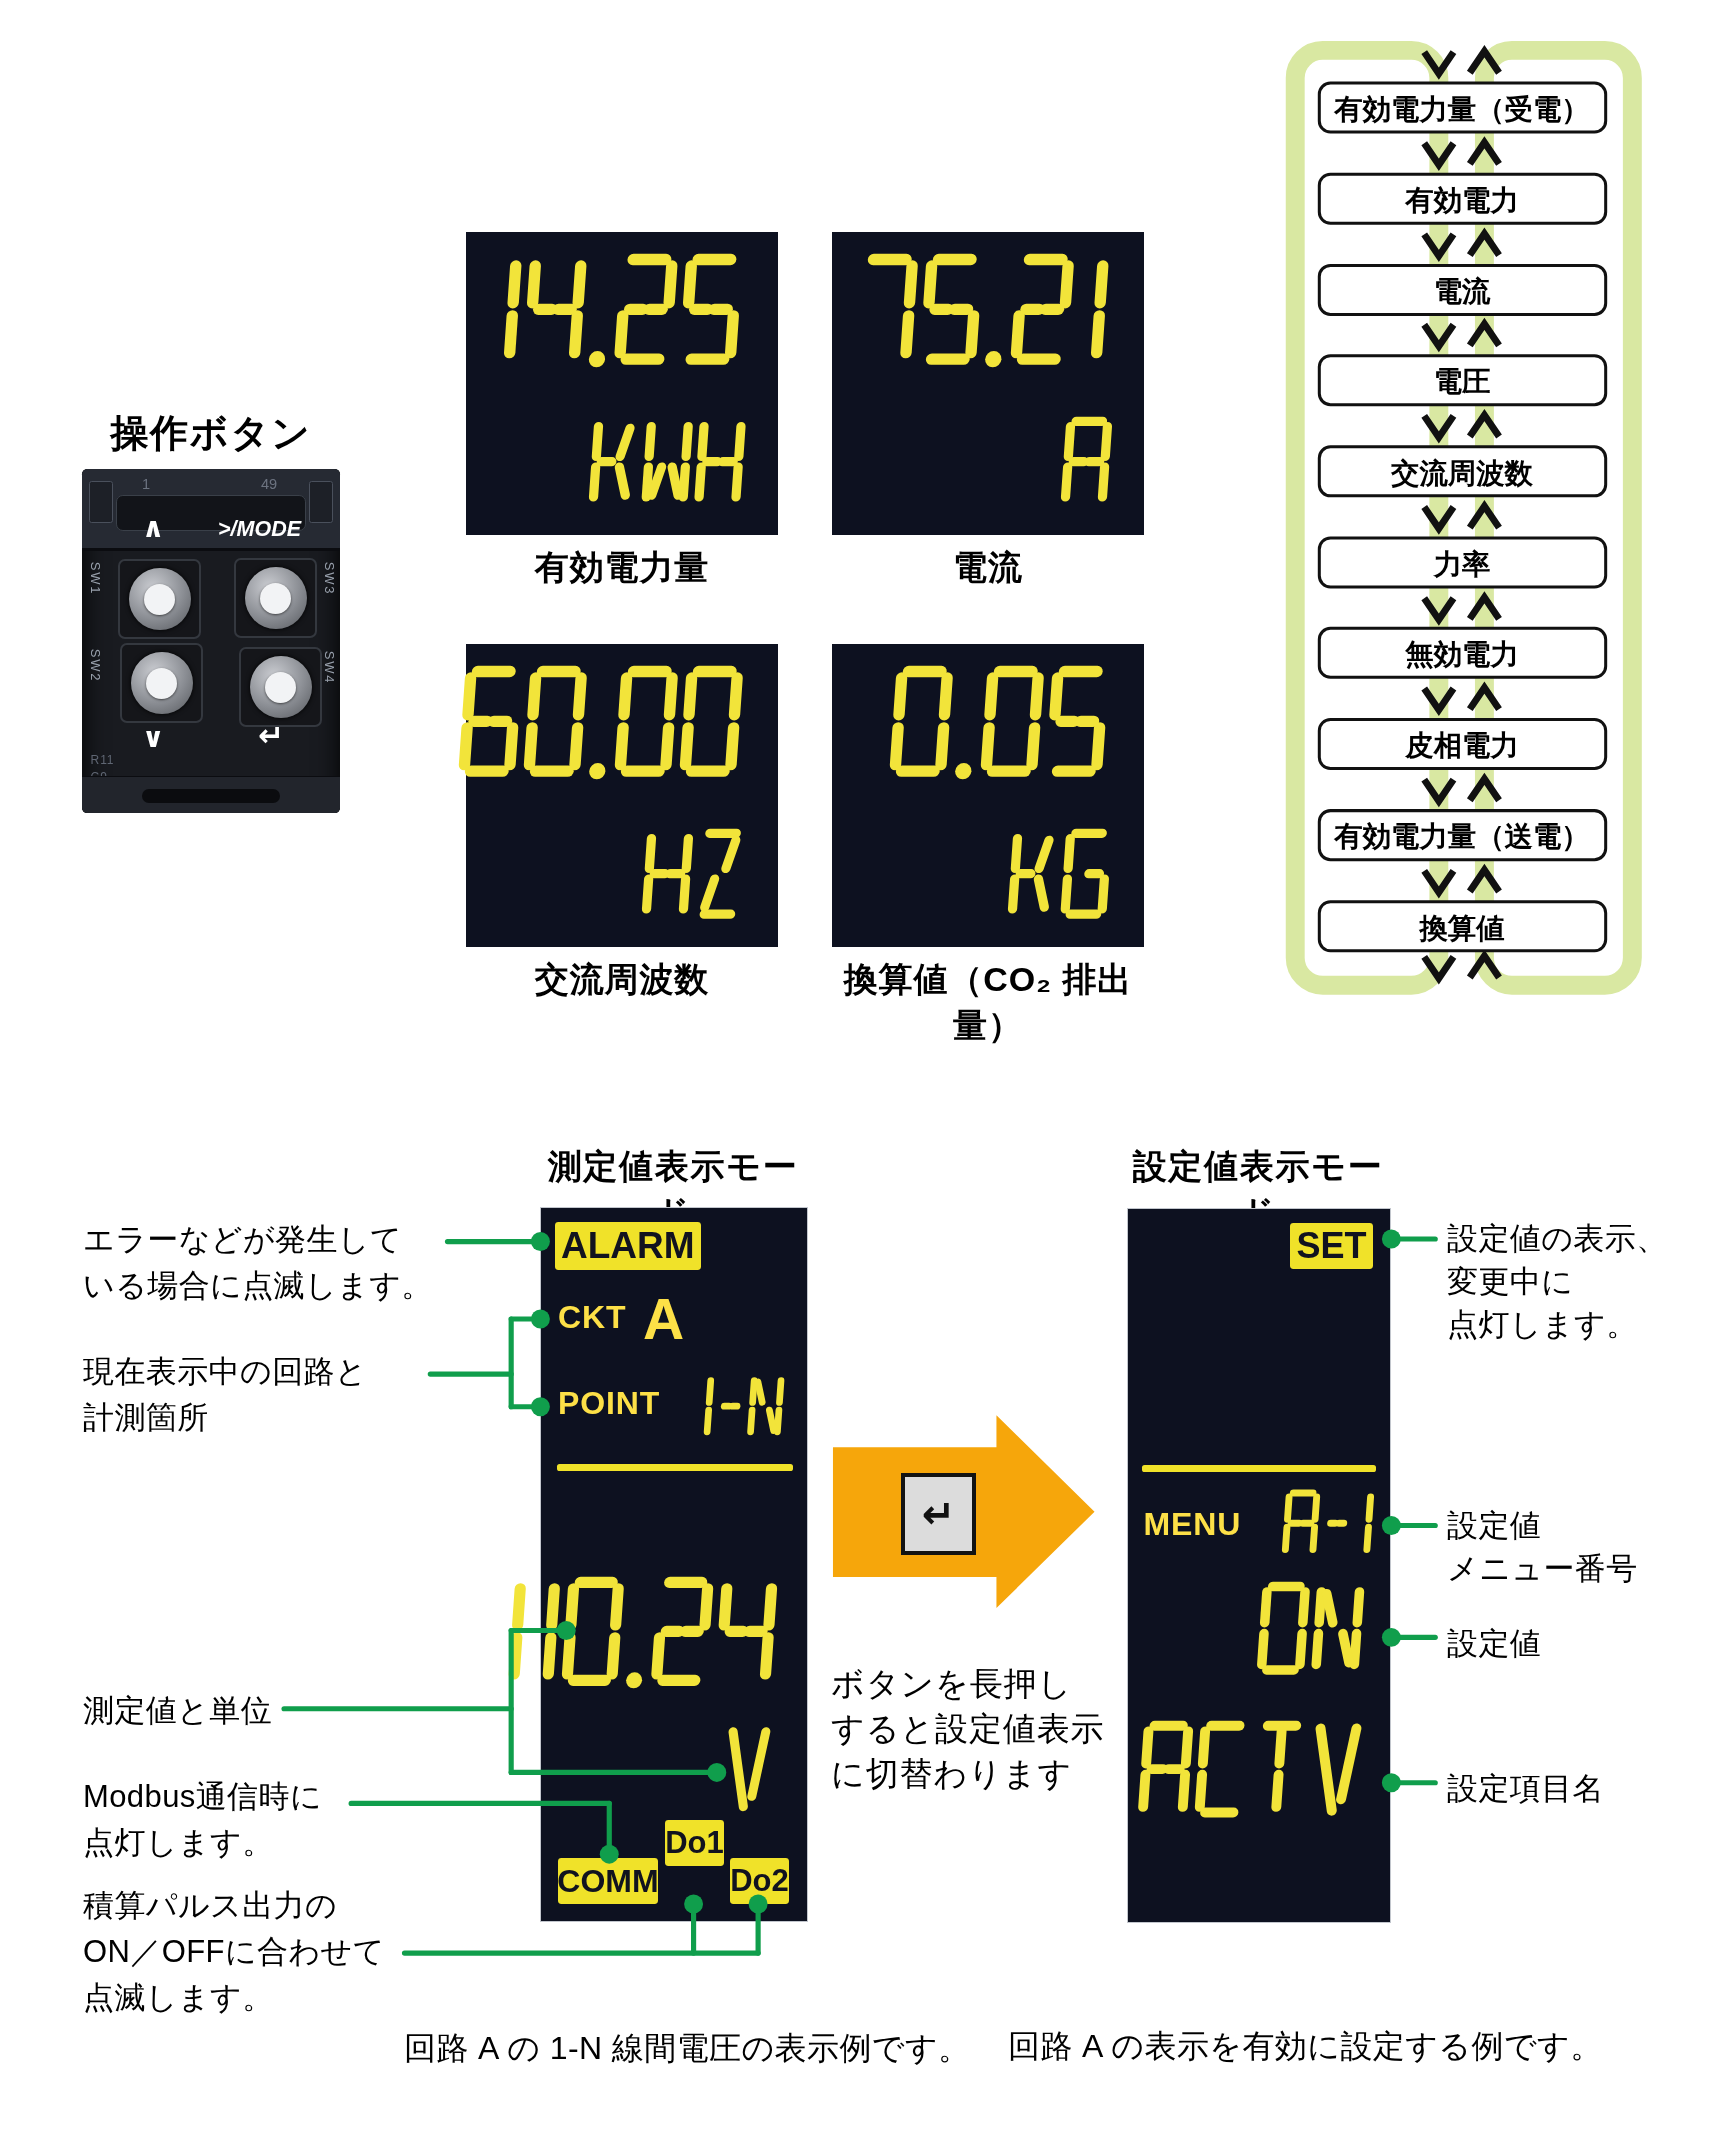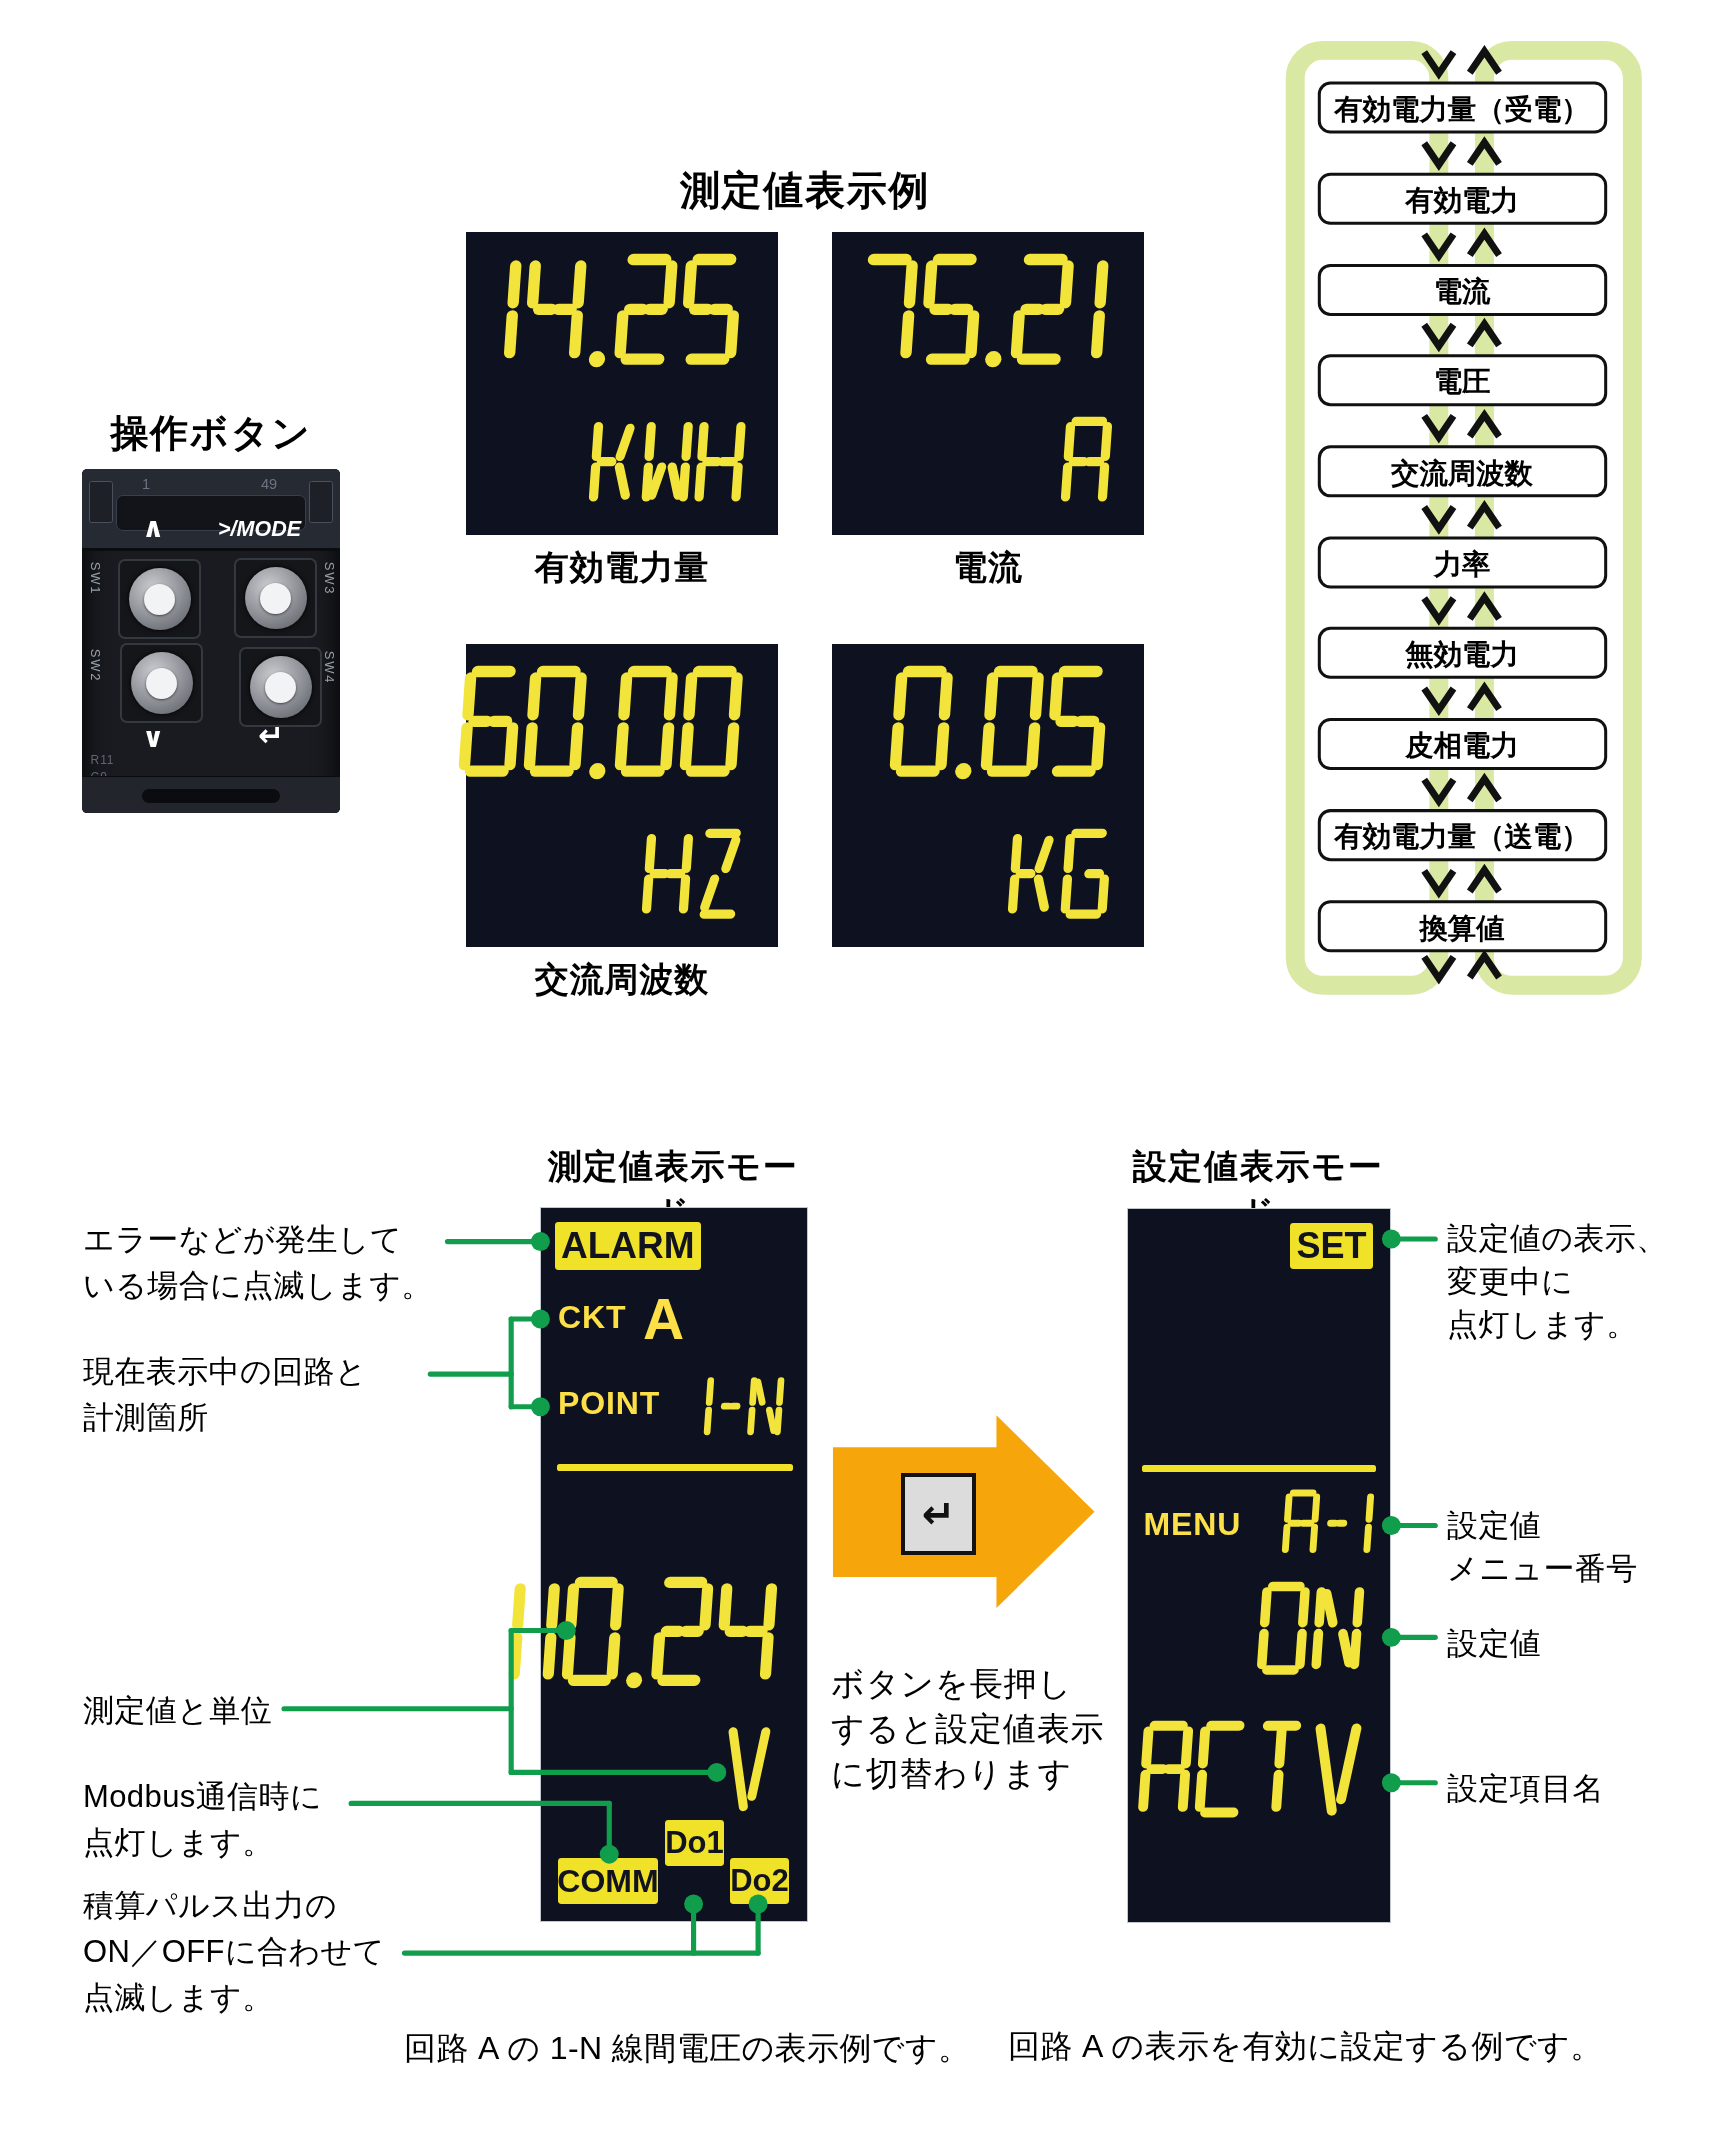--- a/index.html
+++ b/index.html
@@ -52,21 +52,20 @@
              color:#111;z-index:6;}
   .trans-text{position:absolute;font-size:33px;line-height:45px;white-space:pre-line;letter-spacing:0.9px;}
 
   .overlay{position:absolute;left:0;top:0;z-index:5;pointer-events:none;}
 </style>
 </head>
 <body>
 
 <div class="page">
 
-  <div class="big-title" style="left:466px;top:163px;width:678px;">測定値表示例</div>
   <div class="big-title" style="left:82px;top:408px;width:258px;font-size:38px;">操作ボタン</div>
 
   <div class="photo" style="left:82px;top:469px;width:258px;height:344px;">
     <div class="photo-top"></div>
     <div class="photo-slot"></div>
     <div class="corner" style="left:6.9px;top:12px;"></div>
     <div class="corner" style="right:6.9px;top:12px;"></div>
     <span class="pcbnum" style="left:60px;top:6.9px;">1</span>
     <span class="pcbnum" style="left:179px;top:6.9px;">49</span>
 
@@ -291,20 +290,21 @@
             <line x1="70" y1="4" x2="100" y2="4" stroke="#f2e43a" stroke-width="10.5" stroke-linecap="round"></line>
             <line x1="106" y1="56" x2="106" y2="90" stroke="#f2e43a" stroke-width="10.5" stroke-linecap="round"></line>
             <line x1="70" y1="96" x2="100" y2="96" stroke="#f2e43a" stroke-width="10.5" stroke-linecap="round"></line>
             <line x1="64" y1="56" x2="64" y2="90" stroke="#f2e43a" stroke-width="10.5" stroke-linecap="round"></line>
             <line x1="64" y1="10" x2="64" y2="44" stroke="#f2e43a" stroke-width="10.5" stroke-linecap="round"></line>
             <line x1="88" y1="50" x2="100" y2="50" stroke="#f2e43a" stroke-width="10.5" stroke-linecap="round"></line>
           </g>
         </svg>
       </div>
   </div>
+  <div class="lcd-label" style="left:832px;top:957px;width:312px;">換算値（CO₂ 排出量）</div>
 
   <svg id="flow-svg" class="abs" style="left:1272px;top:22.4px;" width="387" height="989" viewBox="1478 26 450 1150">
       <rect x="1505" y="59" width="167" height="1087" rx="32" fill="none" stroke="#d9e8a2" stroke-width="22"></rect>
       <rect x="1725" y="59" width="172" height="1087" rx="32" fill="none" stroke="#d9e8a2" stroke-width="22"></rect>
       <polyline points="1655,61 1672,86 1689,61" fill="none" stroke="#111111" stroke-width="8"></polyline>
       <polyline points="1708,85 1725,60 1742,85" fill="none" stroke="#111111" stroke-width="8"></polyline>
       <polyline points="1655,167 1672,192 1689,167" fill="none" stroke="#111111" stroke-width="8"></polyline>
       <polyline points="1708,191 1725,166 1742,191" fill="none" stroke="#111111" stroke-width="8"></polyline>
       <polyline points="1655,273 1672,298 1689,273" fill="none" stroke="#111111" stroke-width="8"></polyline>
       <polyline points="1708,297 1725,272 1742,297" fill="none" stroke="#111111" stroke-width="8"></polyline>

